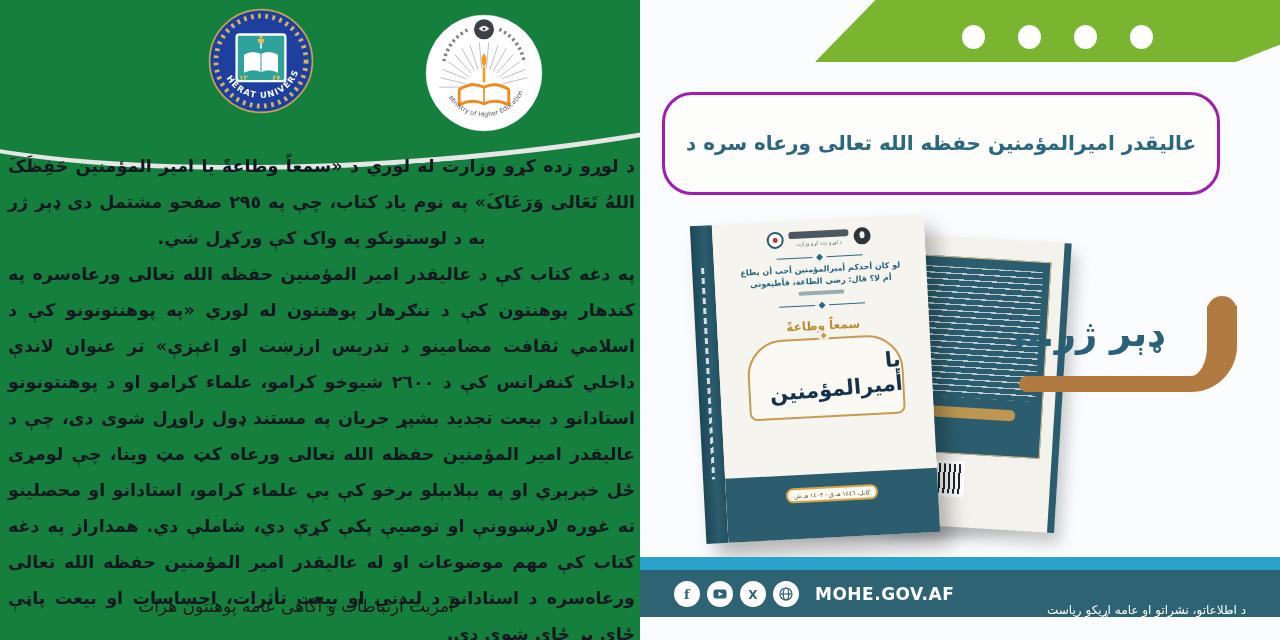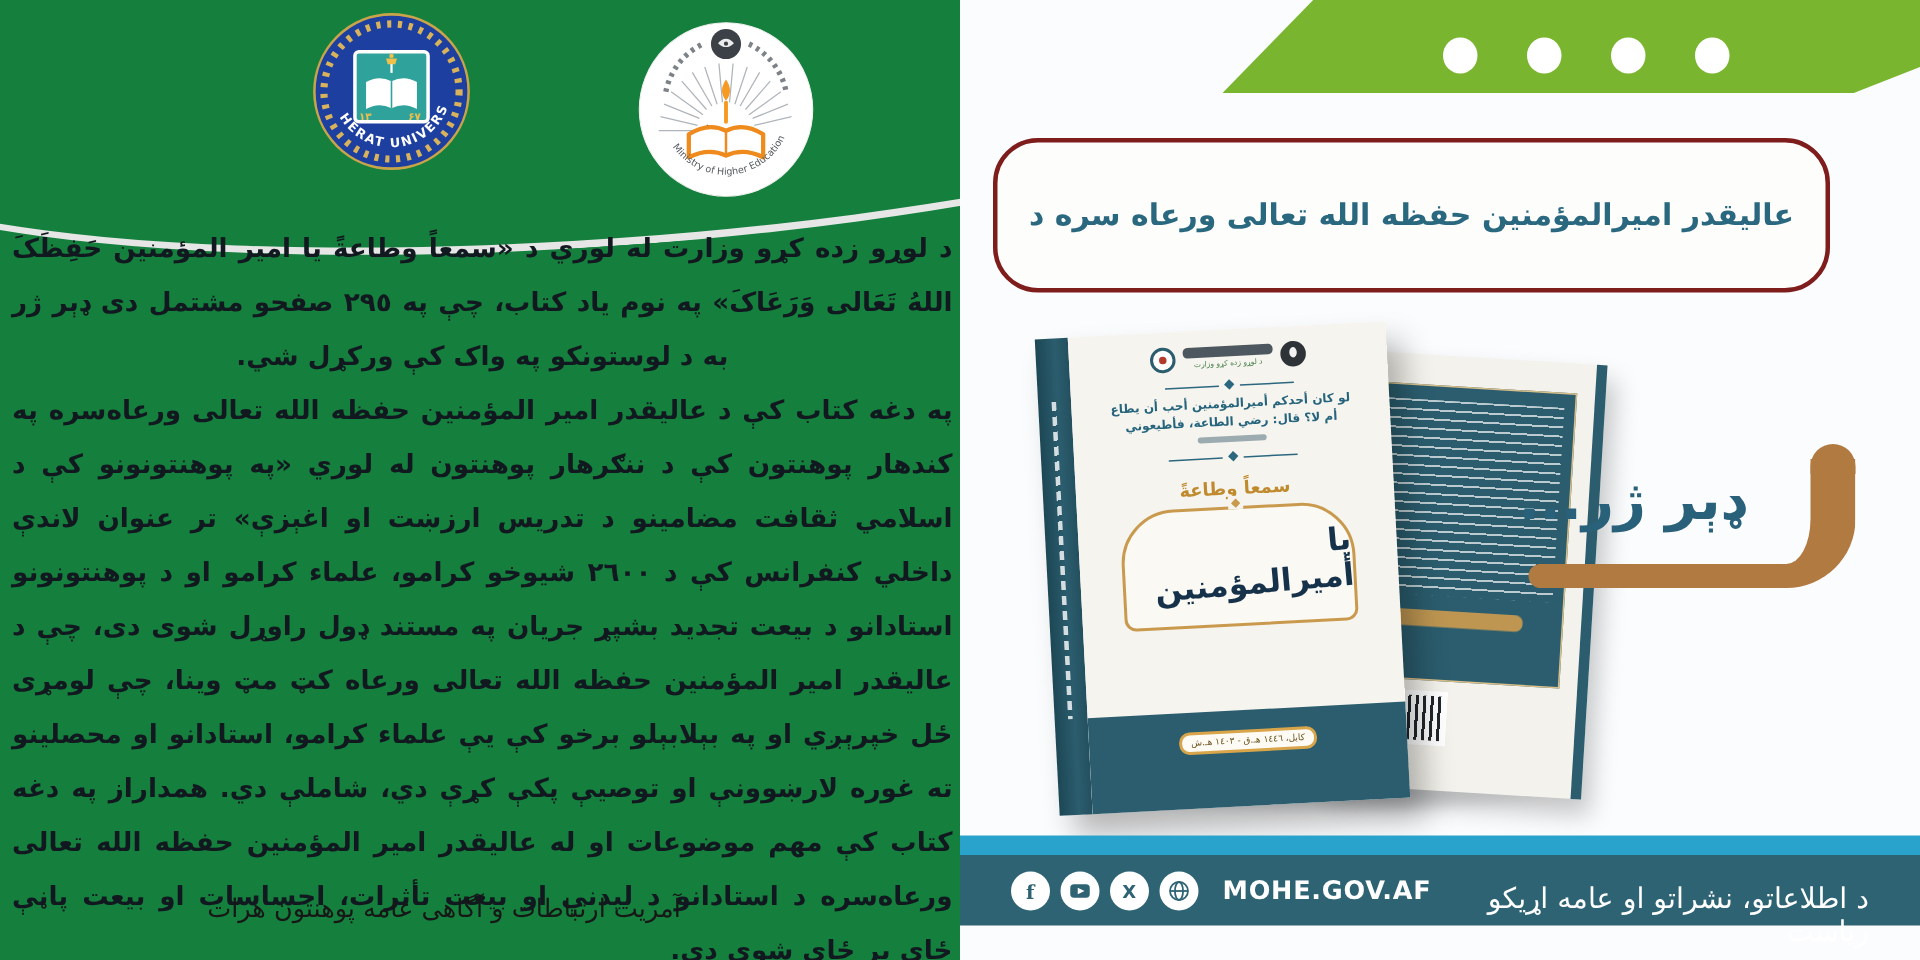--- a/index.html
+++ b/index.html
@@ -25,21 +25,21 @@
              font-size:17px;color:#171717;direction:rtl;font-weight:400;}
 
   
   .right-panel{position:absolute;left:640px;top:0;width:640px;height:640px;background:#fbfcfd;}
 
   .banner{position:absolute;left:175px;top:0;width:465px;height:62px;background:#79b52f;
           clip-path:polygon(13% 0,100% 0,100% 72%,90.5% 100%,0 100%);}
   .banner .dot{position:absolute;top:25px;width:23px;height:24px;border-radius:50%;background:#ffffff;}
 
   .headline-box{position:absolute;left:22px;top:92px;width:552px;height:97px;
-                border:3px solid #7f1d1d;border-radius:30px;background:#fdfdfc;
+                border:3px solid #a21caf;border-radius:30px;background:#fdfdfc;
                 display:flex;flex-direction:column;justify-content:center;align-items:center;
                 direction:rtl;color:#2a6880;font-weight:700;font-size:20px;line-height:31px;
                 text-align:center;}
 
   
   .book-shadow{position:absolute;left:55px;top:516px;width:350px;height:28px;
                background:radial-gradient(ellipse at center,rgba(80,86,92,.30),rgba(0,0,0,0) 70%);
                filter:blur(2px);}
   .book-back{position:absolute;left:248px;top:238px;width:168px;height:290px;background:#f4f2ec;
              transform:rotate(3.5deg);box-shadow:6px 10px 16px rgba(0,0,0,.22);
@@ -101,21 +101,21 @@
                  border-radius:8px 0 0 8px;background:#b07a40;}
 
   
   .footer-strip{position:absolute;left:0;top:557px;width:640px;height:13px;background:#2aa3cc;}
   .footer-bar{position:absolute;left:0;top:570px;width:640px;height:47px;background:#2e6374;
               display:flex;align-items:center;padding:0 34px;box-sizing:border-box;}
   .social{display:flex;gap:7px;}
   .sicon{width:26px;height:26px;border-radius:50%;background:#ffffff;display:flex;
          align-items:center;justify-content:center;}
   .site{color:#ffffff;font-weight:700;font-size:17px;letter-spacing:.5px;margin-left:16px;}
-  .dept{margin-left:auto;color:#ffffff;font-size:19px;direction:rtl;margin-top:32px;}
+  .dept{margin-left:auto;color:#ffffff;font-size:12px;direction:rtl;margin-top:32px;}
 </style>
 </head>
 <body>
 
 <div id="canvas">
 
   <div class="arc"></div>
 
   <svg class="logo-herat" viewBox="0 0 100 100">
     <circle cx="50" cy="50" r="48.5" fill="#1d3f9f" stroke="#c9a44a" stroke-width="1.6"></circle>

